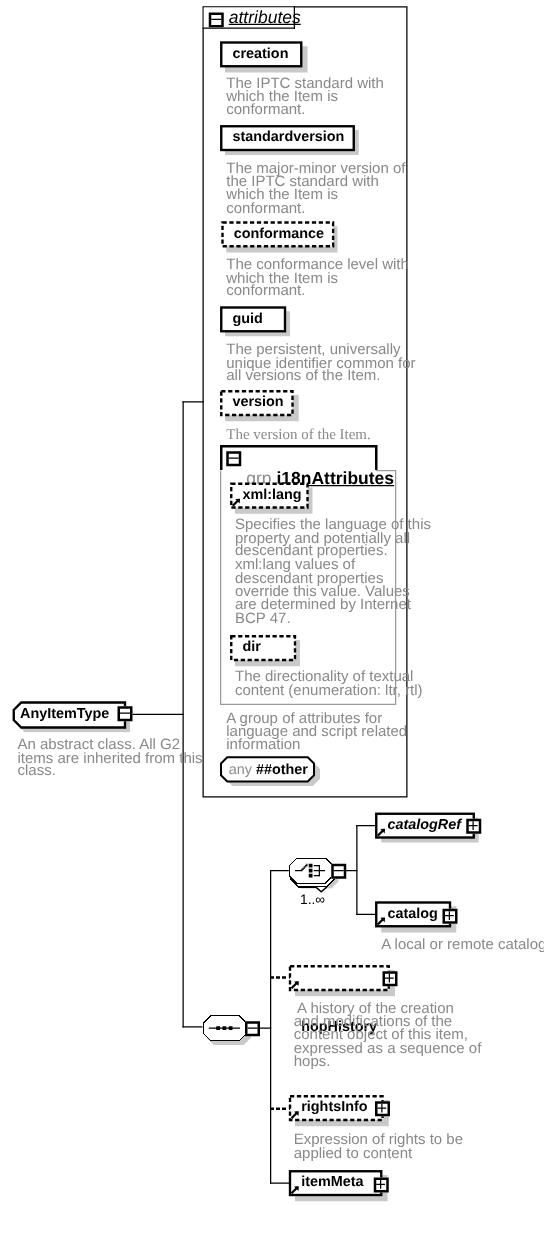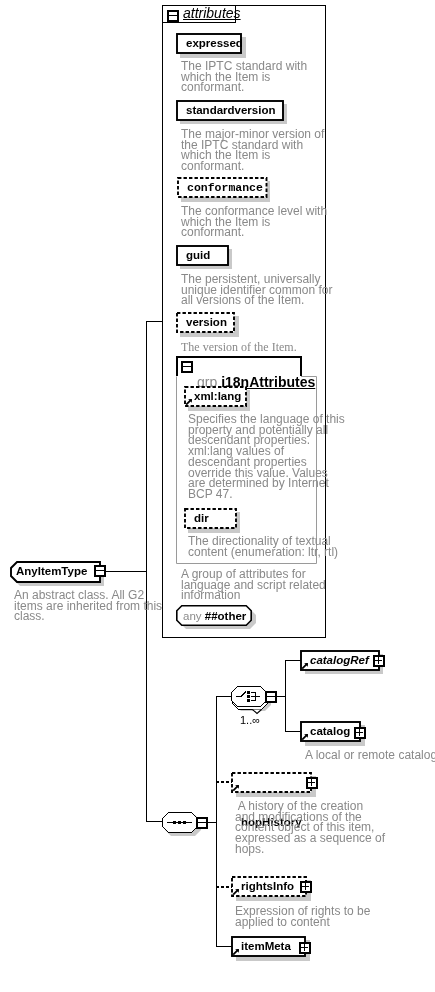--- a/index.html
+++ b/index.html
@@ -70,40 +70,40 @@
 
 <div class="pm" style="left:167px;top:10px;width:12px;height:12px;">
   <i style="left:0px;top:3px;width:8px;height:1px;"></i>
 </div>
 <div class="tab-label" style="left:183px;top:7px;"><span class="ital">attributes</span></div>
 
 <div class="shadow" style="left:180px;top:37px;width:66px;height:21px;"></div>
 <svg class="nodesvg" style="left:176px;top:33px;width:66px;height:21px;" viewBox="0 0 66 21">
   <rect x="1" y="1" width="64" height="19"></rect>
 </svg>
-<div class="nlabel" style="left:186px;top:37px;">expressed</div>
+<div class="nlabel" style="left:186px;top:37px;">creation</div>
 <div class="desc" style="left:181px;top:61px;">The IPTC standard with
 which the Item is
 conformant.</div>
 
 <div class="shadow" style="left:180px;top:104px;width:107px;height:20px;"></div>
 <svg class="nodesvg" style="left:176px;top:100px;width:108px;height:21px;" viewBox="0 0 108 21">
   <rect x="1" y="1" width="106" height="19"></rect>
 </svg>
 <div class="nlabel" style="left:186px;top:104px;">standardversion</div>
 <div class="desc" style="left:181px;top:129px;">The major-minor version of
 the IPTC standard with
 which the Item is
 conformant.</div>
 
 <div class="shadow" style="left:181px;top:181px;width:89px;height:21px;"></div>
 <svg class="nodesvg dashed" style="left:177px;top:177px;width:90px;height:21px;" viewBox="0 0 90 21">
   <rect x="1" y="1" width="88.5" height="19"></rect>
 </svg>
-<div class="nlabel" style="left:187px;top:181px;font-family:Liberation Mono, monospace;">conformance</div>
+<div class="nlabel" style="left:187px;top:181px;">conformance</div>
 <div class="desc" style="left:181px;top:206px;">The conformance level with
 which the Item is
 conformant.</div>
 
 <div class="shadow" style="left:180px;top:249px;width:52px;height:20px;"></div>
 <svg class="nodesvg" style="left:176px;top:245px;width:53px;height:21px;" viewBox="0 0 53 21">
   <rect x="1" y="1" width="51" height="19"></rect>
 </svg>
 <div class="nlabel" style="left:186px;top:249px;">guid</div>
 <div class="desc" style="left:181px;top:274px;">The persistent, universally

